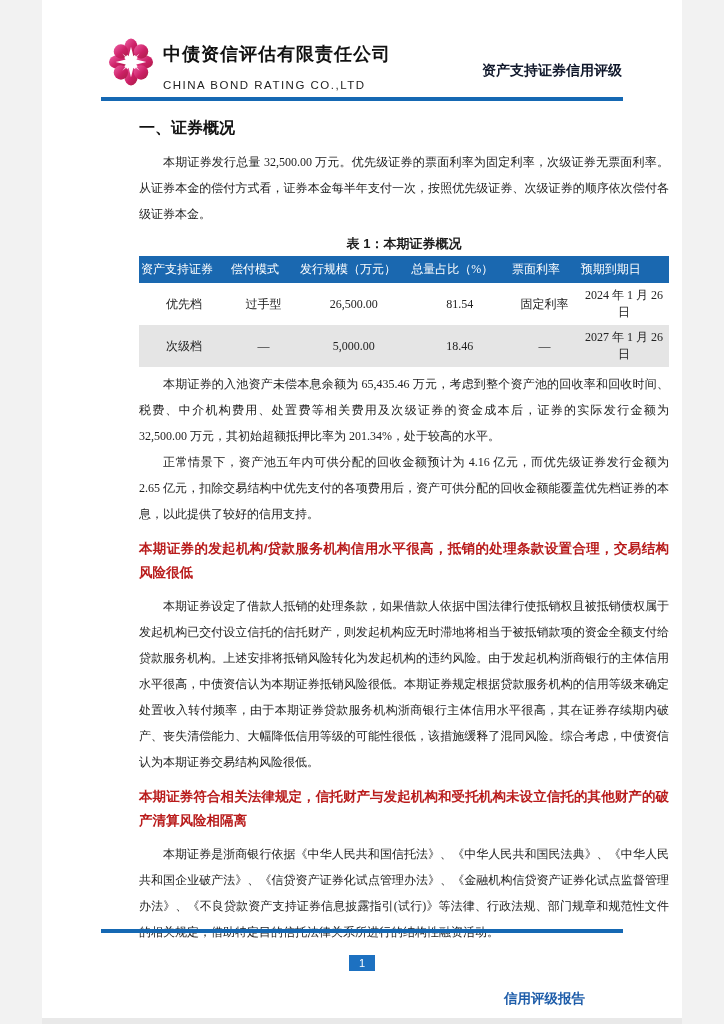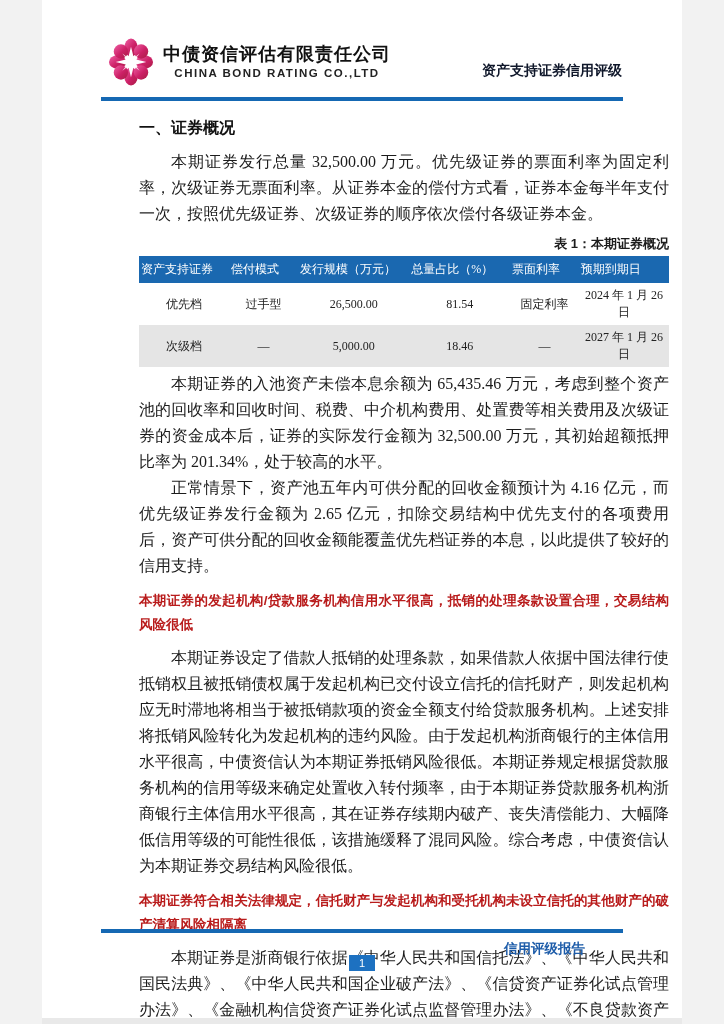--- a/index.html
+++ b/index.html
@@ -18,65 +18,65 @@
 
   
   .hdr-logo { position:absolute; left:66px; top:35px; width:46px; height:54px; }
   .hdr-company { position:absolute; left:121px; top:42px; }
   .hdr-company .cn {
     font-family:"Liberation Sans","DejaVu Sans",sans-serif;
     font-weight:bold; font-size:18px; letter-spacing:1px; color:#111;
   }
   .hdr-company .en {
     font-family:"Liberation Sans","DejaVu Sans",sans-serif;
-    font-weight:bold; font-size:11.5px; letter-spacing:1.5px; color:#222; margin-top:1px;text-align:center;
+    font-weight:normal; font-size:11.5px; letter-spacing:1.5px; color:#222; margin-top:13px;
   }
   .hdr-doctype {
     position:absolute; right:60px; top:62px;
     font-family:"Liberation Sans","DejaVu Sans",sans-serif;
     font-weight:bold; font-size:14px; color:#0f172a;
   }
   .hdr-rule { position:absolute; left:59px; right:59px; top:97px; height:4px; background:#1568b3; }
 
   
   .content { position:absolute; left:97px; top:110px; width:530px; }
 
   .sec-title {
     font-family:"Liberation Sans","DejaVu Sans",sans-serif;
     font-weight:bold; font-size:16px; color:#111;
     margin:8px 0 10px 0;
   }
   .para {
-    font-size:16px; line-height:26px; text-align:justify;
+    font-size:12px; line-height:26px; text-align:justify;
     text-indent:2em; color:#1c1c1c;
   }
   .bold-sub {
     font-family:"Liberation Sans","DejaVu Sans",sans-serif;
     font-weight:bold; font-size:13.5px; line-height:24px;
     text-align:justify; color:#b91c1c; margin:10px 0 8px 0;
   }
 
   
   .tbl-caption {
     font-family:"Liberation Sans","DejaVu Sans",sans-serif;
-    font-weight:bold; font-size:13px; text-align:right; margin:8px 0 3px 0;
+    font-weight:bold; font-size:13px; text-align:center; margin:8px 0 3px 0;
   }
   table.sec-table { width:100%; border-collapse:collapse; font-size:12px; }
   table.sec-table th {
     background:#1a68b0; color:#ffffff; font-weight:normal;
     padding:5px 2px; text-align:left; font-size:12px;
   }
   table.sec-table td { padding:4px 2px; text-align:center; color:#222; }
   table.sec-table tbody tr.alt { background:#e5e5e5; }
   table.sec-table tbody tr.total td { border-bottom:2px solid #3a3a3a; }
 
   
   .ftr-rule { position:absolute; left:59px; right:59px; top:929px; height:3.5px; background:#1568b3; }
   .ftr-label {
-    position:absolute; right:97px; top:940px;
+    position:absolute; right:97px; top:990px;
     font-family:"Liberation Sans","DejaVu Sans",sans-serif;
     font-weight:bold; font-size:13.5px; color:#1d5ca9;
   }
   .page-badge {
     position:absolute; left:50%; top:955px; transform:translateX(-50%);
     background:#1d71c1; color:#fff; min-width:26px; height:16px;
     line-height:16px; text-align:center; font-size:11px;
     font-family:"Liberation Sans","DejaVu Sans",sans-serif;
   }
 </style>

